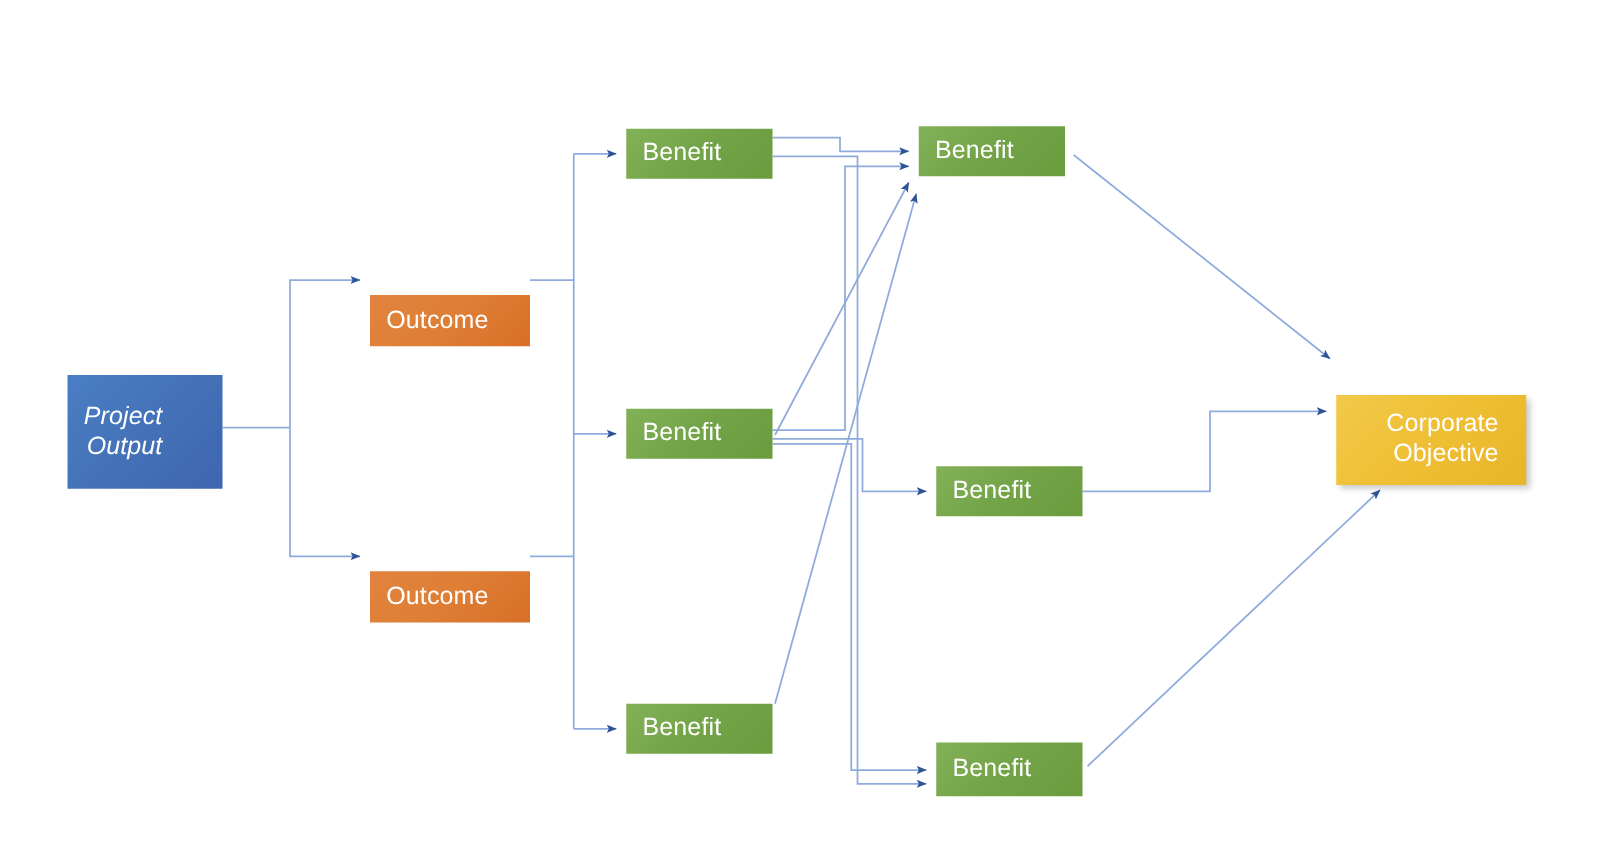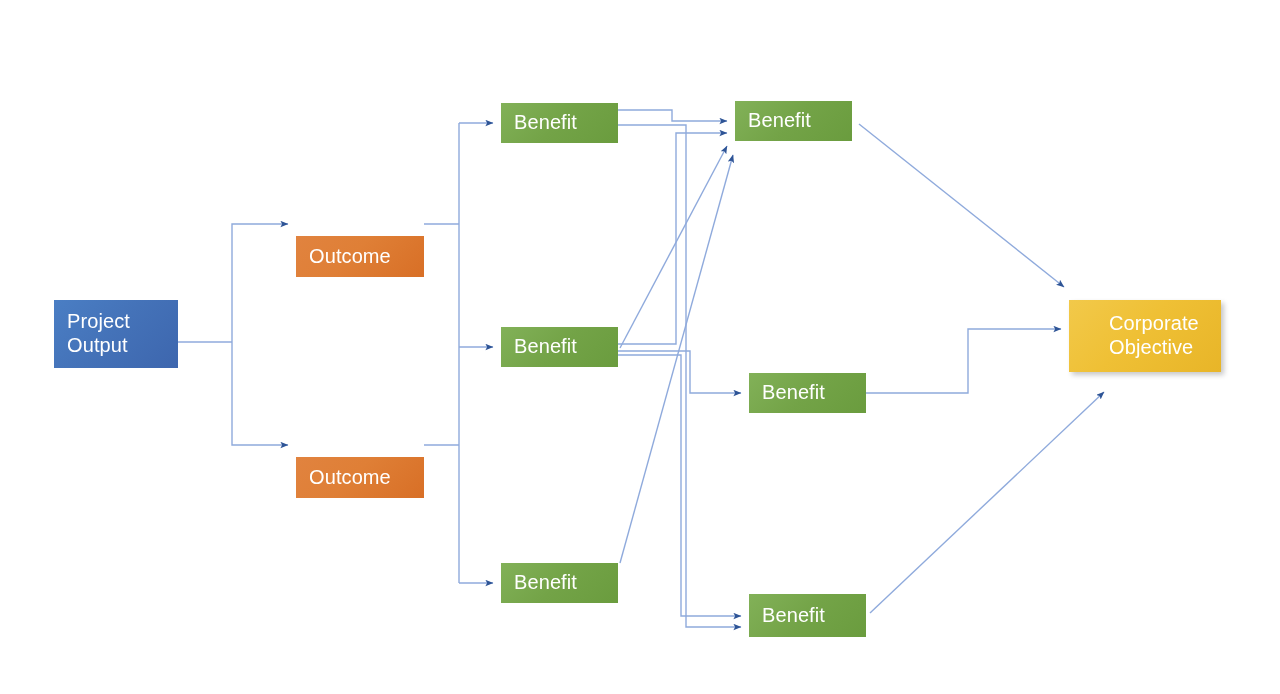--- a/index.html
+++ b/index.html
@@ -33,20 +33,21 @@
     display: flex;
     flex-direction: column;
     justify-content: center;
     align-items: flex-start;
     color: #ffffff;
     font-size: 20px;
     line-height: 1.18;
     padding-left: 13px;
     letter-spacing: 0.1px;
     white-space: pre-line;
+    text-align: right;
   }
   .node-project {
     background: linear-gradient(135deg, #4a7ec4 0%, #4472b8 48%, #3d66ae 100%);
   }
   .node-outcome {
     background: linear-gradient(135deg, #e1833f 0%, #df7f36 45%, #d86f26 100%);
     margin-top: 32px;
   }
   .node-benefit {
     background: linear-gradient(135deg, #82b158 0%, #73a347 50%, #6a9c3e 100%);
@@ -98,21 +99,21 @@
 
       <path d="M 859 124 L 1064 287" marker-end="url(#arrowhead)"></path>
 
       <path d="M 866 393 L 968 393 L 968 329 L 1061 329" marker-end="url(#arrowhead)"></path>
 
       <path d="M 870 613 L 1104 392" marker-end="url(#arrowhead)"></path>
 
     </g>
   </svg>
 
-  <div class="node node-project" style="left:54px; top:300px; width:124px; height:68px;">
+  <div class="node node-project" style="left:54px; top:300px; width:124px; height:91px;font-style:italic;">
     <span>Project
 Output</span>
   </div>
 
   <div class="node node-outcome" style="left:296px; top:204px; width:128px; height:41px;">
     <span>Outcome</span>
   </div>
 
   <div class="node node-outcome" style="left:296px; top:425px; width:128px; height:41px;">
     <span>Outcome</span>
@@ -135,18 +136,18 @@
   </div>
 
   <div class="node node-benefit" style="left:749px; top:373px; width:117px; height:40px;">
     <span>Benefit</span>
   </div>
 
   <div class="node node-benefit" style="left:749px; top:594px; width:117px; height:43px;">
     <span>Benefit</span>
   </div>
 
-  <div class="node node-objective" style="left:1069px; top:300px; width:152px; height:72px;padding-left:40px;">
+  <div class="node node-objective" style="left:1069px; top:316px; width:152px; height:72px;padding-left:40px;">
     <span>Corporate
 Objective</span>
   </div>
 
 </div>
 
 </body></html>

